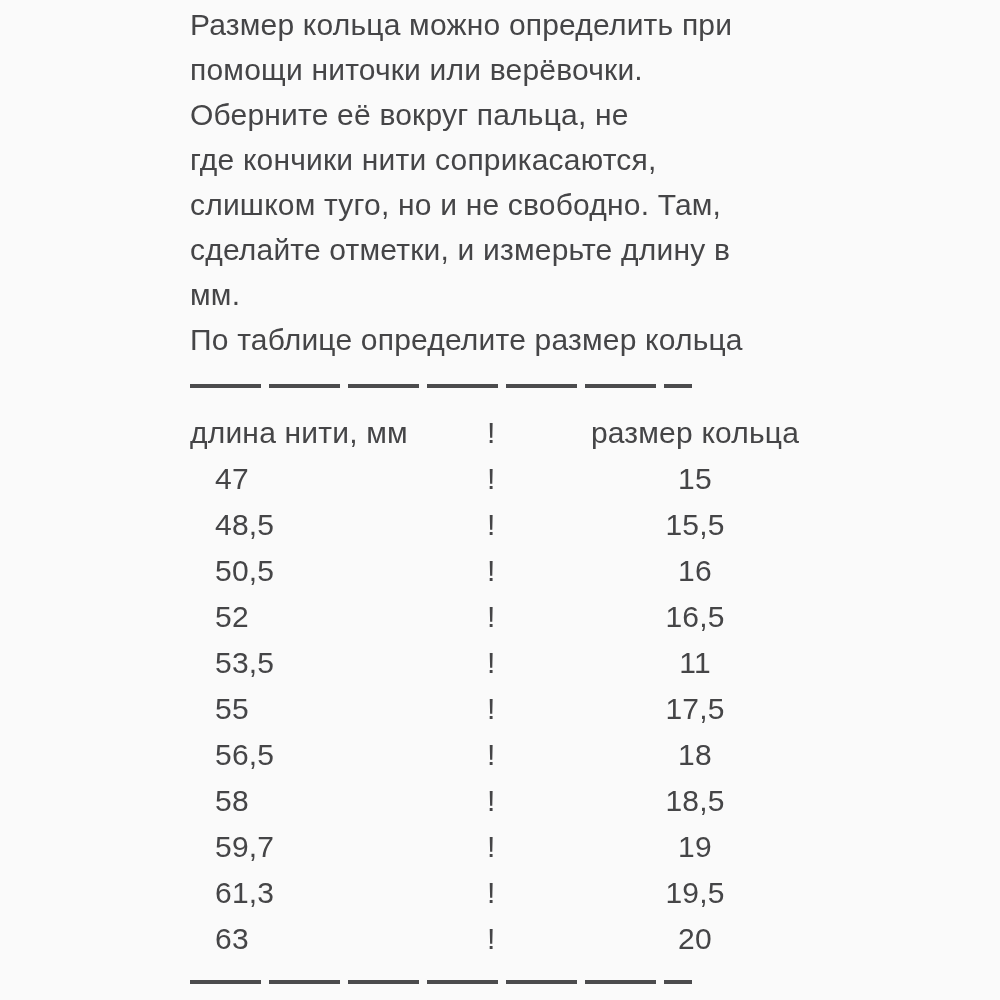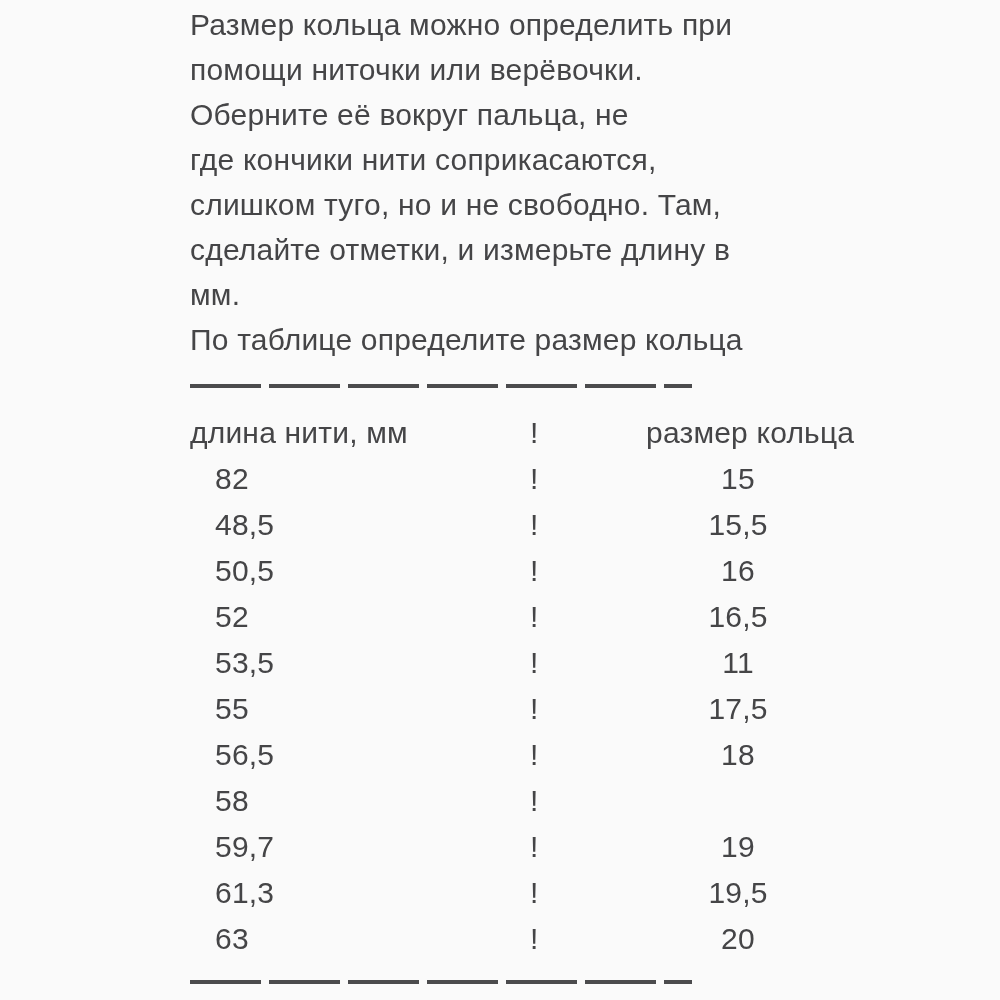--- a/index.html
+++ b/index.html
@@ -43,21 +43,20 @@
   }
   .divider.bottom { margin-top: 18px; }
   .rtable { margin-top: 22px; }
   .trow {
     display: grid;
     grid-template-columns: 290px 75px auto;
     height: 46px;
     align-items: center;
     font-size: 30px;
     letter-spacing: 0.2px;
-    gap: 43px;
   }
   .trow .c1 { padding-left: 25px; white-space: nowrap; }
   .trow.header .c1 { padding-left: 0; }
   .trow .c2 { padding-left: 7px; }
   .trow .c3 { padding-left: 5px; white-space: nowrap; text-align: center; }
 </style>
 </head>
 <body>
 
 <div class="page">
@@ -77,21 +76,21 @@
     <div class="divider top"></div>
 
     <div class="rtable">
       <div class="trow header">
         <div class="c1">длина нити, мм</div>
         <div class="c2">!</div>
         <div class="c3">размер кольца</div>
       </div>
 
     <div class="trow">
-          <div class="c1">82</div>
+          <div class="c1">47</div>
           <div class="c2">!</div>
           <div class="c3">15</div>
         </div>
         <div class="trow">
           <div class="c1">48,5</div>
           <div class="c2">!</div>
           <div class="c3">15,5</div>
         </div>
         <div class="trow">
           <div class="c1">50,5</div>
@@ -114,20 +113,21 @@
           <div class="c3">17,5</div>
         </div>
         <div class="trow">
           <div class="c1">56,5</div>
           <div class="c2">!</div>
           <div class="c3">18</div>
         </div>
         <div class="trow">
           <div class="c1">58</div>
           <div class="c2">!</div>
+          <div class="c3">18,5</div>
         </div>
         <div class="trow">
           <div class="c1">59,7</div>
           <div class="c2">!</div>
           <div class="c3">19</div>
         </div>
         <div class="trow">
           <div class="c1">61,3</div>
           <div class="c2">!</div>
           <div class="c3">19,5</div>

